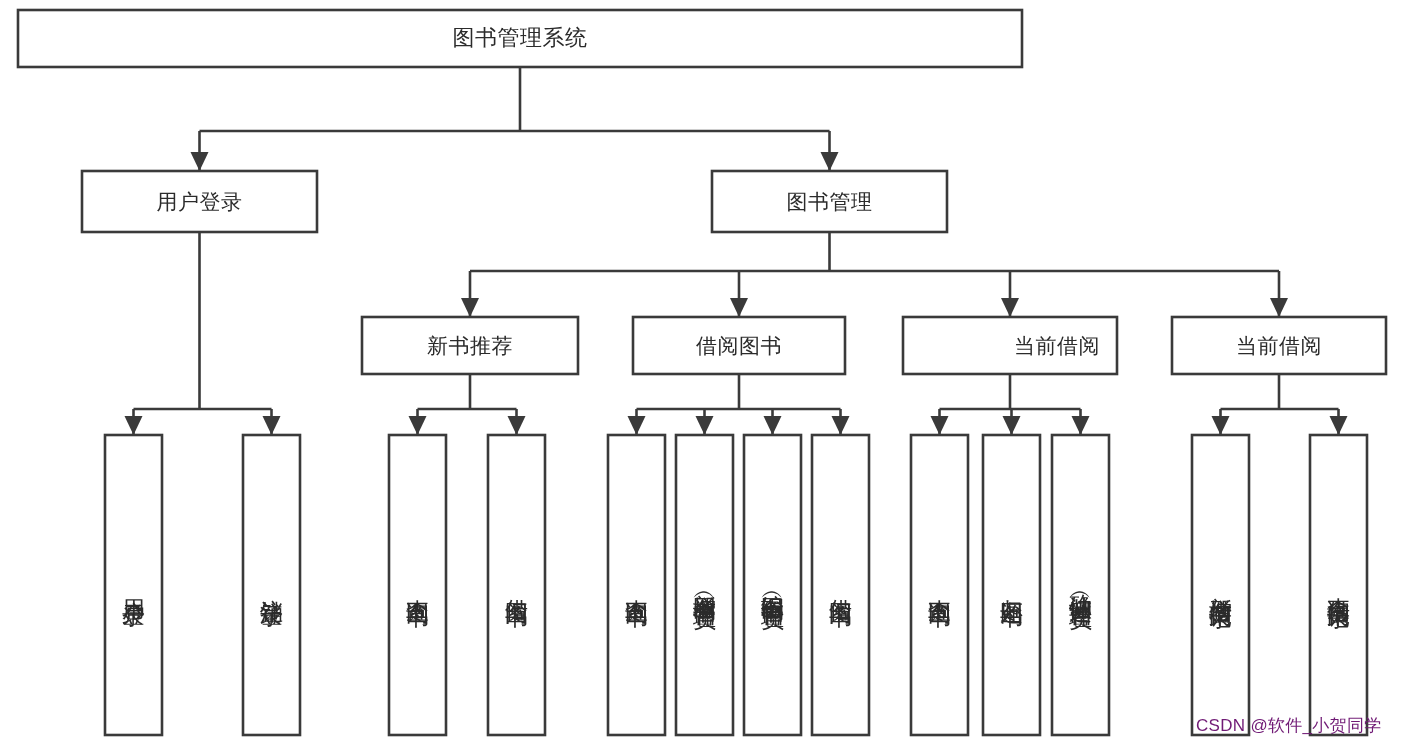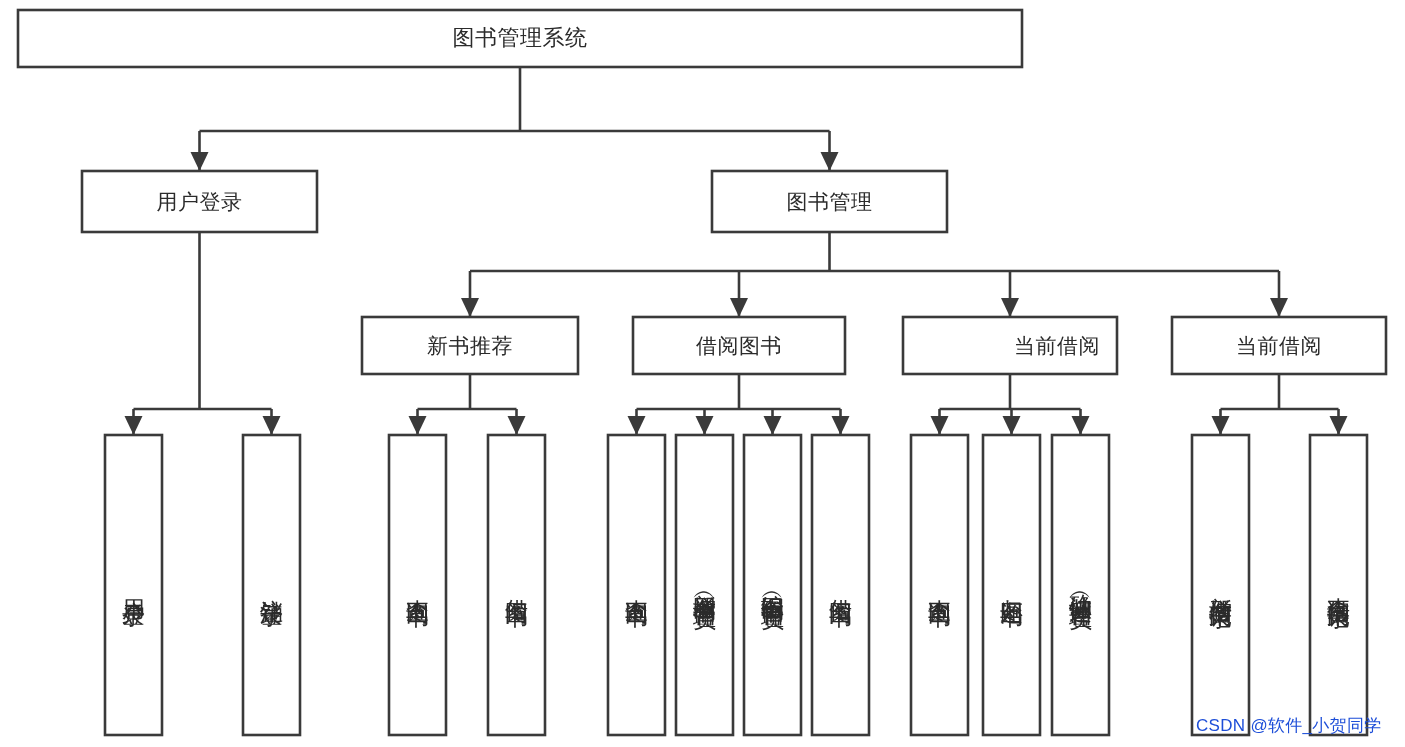--- a/index.html
+++ b/index.html
@@ -69,21 +69,21 @@
     text-orientation: upright;
     font-size: 23px;
     line-height: 1.35;
     letter-spacing: 2px;
     white-space: nowrap;
     justify-content: center;
     align-items: center;
   }
   .watermark {
     position: absolute;
-    color: #1d4ed8;
+    color: #701a75;
     font-size: 17px;
     font-family: "Liberation Sans", "DejaVu Sans", sans-serif;
     white-space: nowrap;
     letter-spacing: 0.3px;
   }
 </style>
 </head>
 <body>
 
 <div id="diagram-root">

